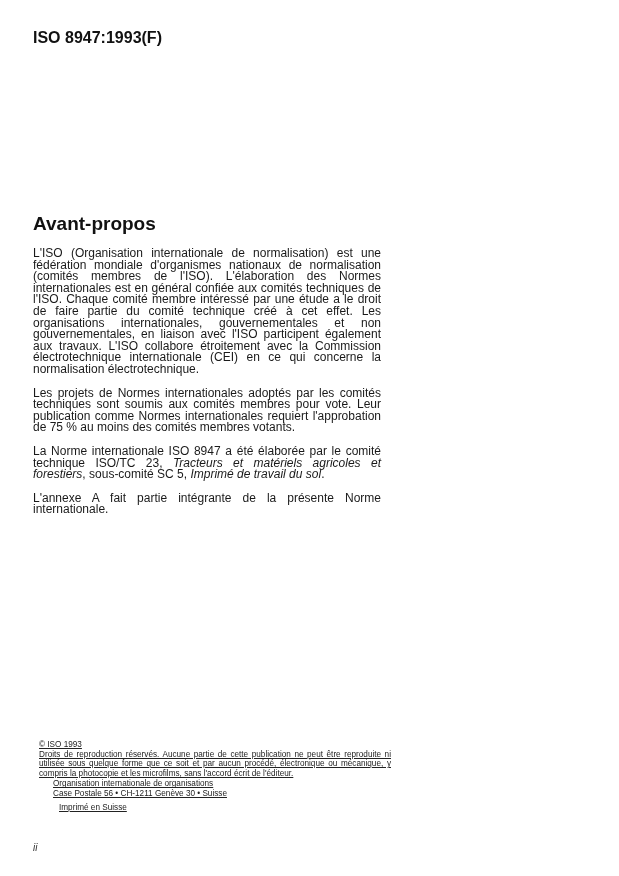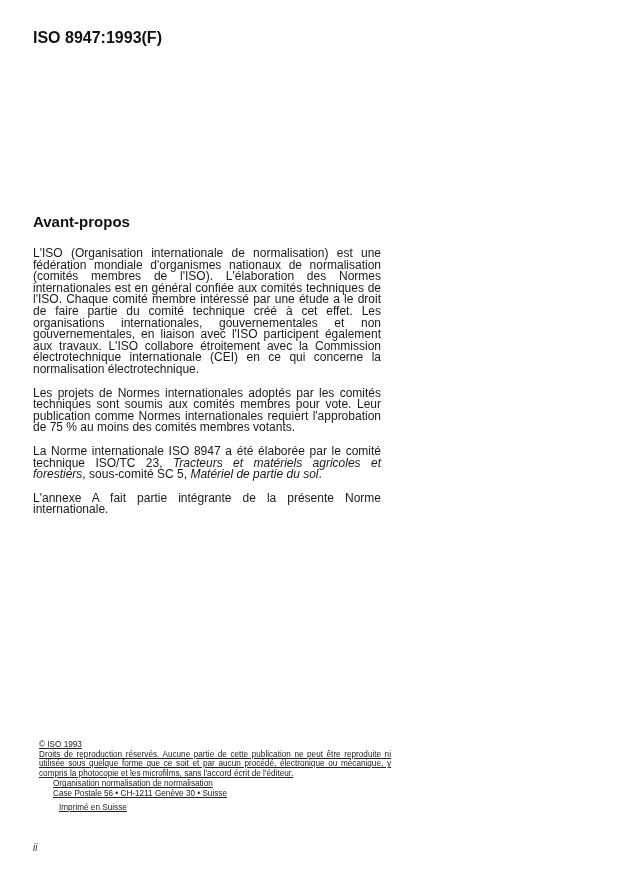--- a/index.html
+++ b/index.html
@@ -1,18 +1,18 @@
 <!DOCTYPE html>
 <html><head>
   <meta charset="utf-8">
   <style>
     html, body { margin: 0; padding: 0; background: #ffffff; }
     body { width: 619px; height: 876px; position: relative; overflow: hidden; font-family: "Liberation Sans", sans-serif; color: #1a1a1a; }
     .header-code { position: absolute; left: 33px; top: 29px; font-size: 16px; font-weight: bold; color: #111; letter-spacing: 0; }
-    .section-title { position: absolute; left: 33px; top: 213px; font-size: 15px; font-weight: bold; color: #111; }
+    .section-title { position: absolute; left: 33px; top: 213px; font-size: 19px; font-weight: bold; color: #111; }
     .body-col { position: absolute; left: 33px; top: 248px; width: 348px; font-size: 12px; line-height: 11.6px; }
     .body-col p { margin: 0 0 12px 0; text-align: justify; }
     .body-col p.last { margin-top: 12px; }
     .body-col em { font-style: italic; }
     .footer { position: absolute; left: 39px; top: 740px; width: 352px; font-size: 8.2px; line-height: 9.6px; color: #222; text-decoration: underline; }
     .footer .copy { margin: 0; }
     .footer .rights { margin: 0; text-align: justify; }
     .footer .org { margin: 1px 0 0 14px; }
     .footer .org div { margin: 0; }
     .footer .printed { margin: 4px 0 8px 0; padding-left: 20px; }
@@ -21,27 +21,27 @@
 </head>
 <body>
 
 <div class="header-code">ISO 8947:1993(F)</div>
 
 <div class="section-title">Avant-propos</div>
 
 <div class="body-col">
   <p>L'ISO (Organisation internationale de normalisation) est une fédération mondiale d'organismes nationaux de normalisation (comités membres de l'ISO). L'élaboration des Normes internationales est en général confiée aux comités techniques de l'ISO. Chaque comité membre intéressé par une étude a le droit de faire partie du comité technique créé à cet effet. Les organisations internationales, gouvernementales et non gouvernementales, en liaison avec l'ISO participent également aux travaux. L'ISO collabore étroitement avec la Commission électrotechnique internationale (CEI) en ce qui concerne la normalisation électrotechnique.</p>
   <p>Les projets de Normes internationales adoptés par les comités techniques sont soumis aux comités membres pour vote. Leur publication comme Normes internationales requiert l'approbation de 75 % au moins des comités membres votants.</p>
-  <p><span>La Norme internationale ISO 8947 a été élaborée par le comité technique ISO/TC 23, </span><em>Tracteurs et matériels agricoles et forestiers</em><span>, sous-comité SC 5, </span><em>Matériel de partie du sol</em><span>.</span></p>
+  <p><span>La Norme internationale ISO 8947 a été élaborée par le comité technique ISO/TC 23, </span><em>Tracteurs et matériels agricoles et forestiers</em><span>, sous-comité SC 5, </span><em>Imprimé de travail du sol</em><span>.</span></p>
   <p class="last">L'annexe A fait partie intégrante de la présente Norme internationale.</p>
 </div>
 
 <div class="footer">
   <div class="copy">©  ISO  1993</div>
   <div class="rights">Droits de reproduction réservés. Aucune partie de cette publication ne peut être reproduite ni utilisée sous quelque forme que ce soit et par aucun procédé, électronique ou mécanique, y compris la photocopie et les microfilms, sans l'accord écrit de l'éditeur.</div>
   <div class="org">
-    <div>Organisation normalisation de normalisation</div>
+    <div>Organisation internationale de organisations</div>
     <div>Case Postale 56 • CH-1211 Genève 30 • Suisse</div>
   </div>
   <div class="printed">Imprimé en Suisse</div>
 </div>
 
 <div class="page-num">ii</div>
 
 </body></html>

